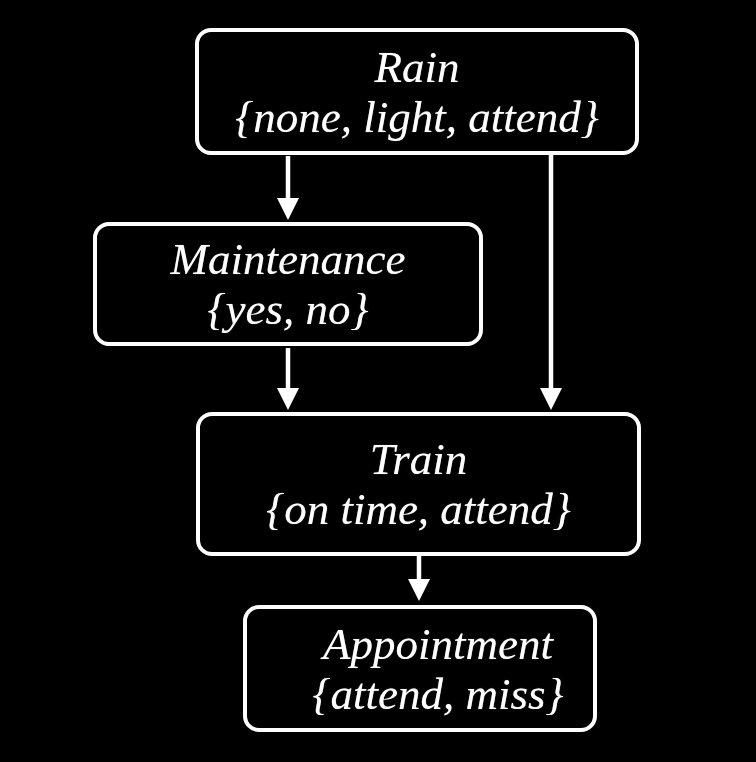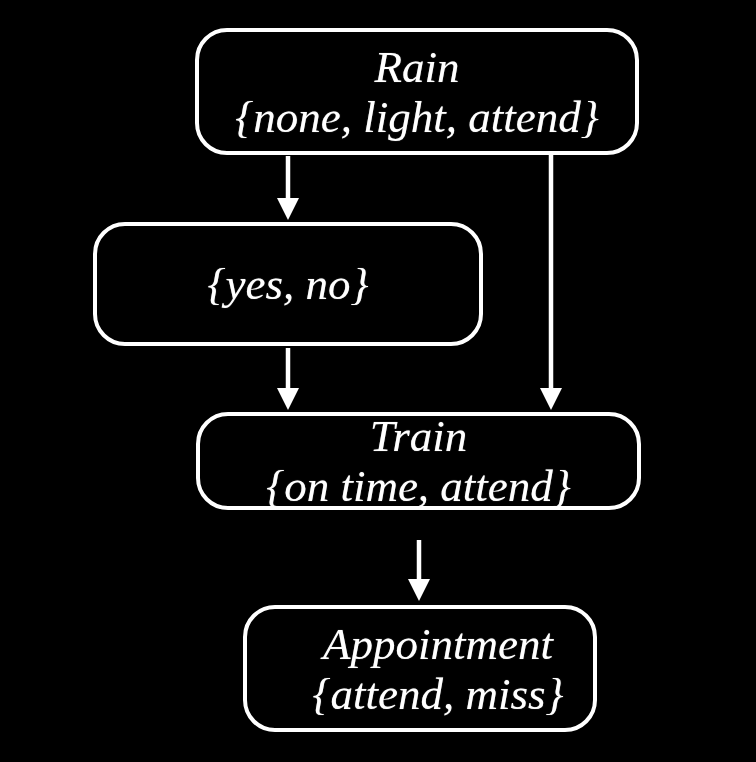--- a/index.html
+++ b/index.html
@@ -19,21 +19,21 @@
     position: absolute;
     left: 0;
     top: 0;
     width: 756px;
     height: 762px;
   }
   .node {
     position: absolute;
     box-sizing: border-box;
     border: 4px solid #ffffff;
-    border-radius: 32px;
+    border-radius: 16px;
     background: #000000;
     display: flex;
     flex-direction: column;
     align-items: center;
     justify-content: center;
     text-align: center;
   }
   .node-label, .node-domain {
     font-style: italic;
     font-size: 45px;
@@ -70,24 +70,25 @@
       <polygon points="408,579 430,579 419,601" fill="#ffffff"></polygon>
     </g>
   </svg>
 
   <div class="node" style="left:195px; top:28px; width:444px; height:127px;">
     <div class="node-label">Rain</div>
     <div class="node-domain">{none, light, attend}</div>
   </div>
 
   <div class="node" style="left:93px; top:222px; width:390px; height:124px;">
+    <div class="node-label">Maintenance</div>
     <div class="node-domain">{yes, no}</div>
   </div>
 
-  <div class="node" style="left:196px; top:412px; width:445px; height:98px;">
+  <div class="node" style="left:196px; top:412px; width:445px; height:144px;">
     <div class="node-label">Train</div>
     <div class="node-domain">{on time, attend}</div>
   </div>
 
   <div class="node" style="left:243px; top:605px; width:354px; height:127px;padding-left:36px;">
     <div class="node-label">Appointment</div>
     <div class="node-domain">{attend, miss}</div>
   </div>
 
 </div>

